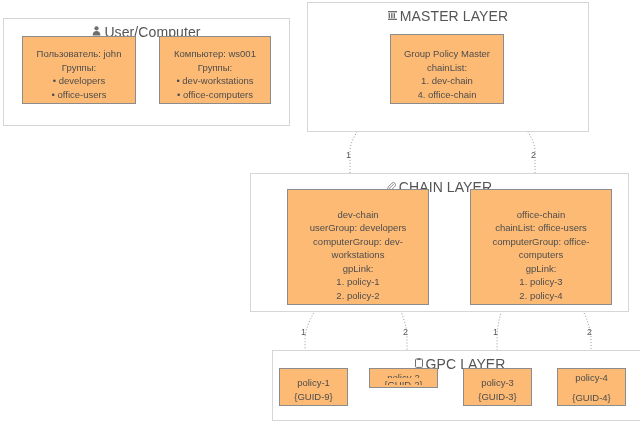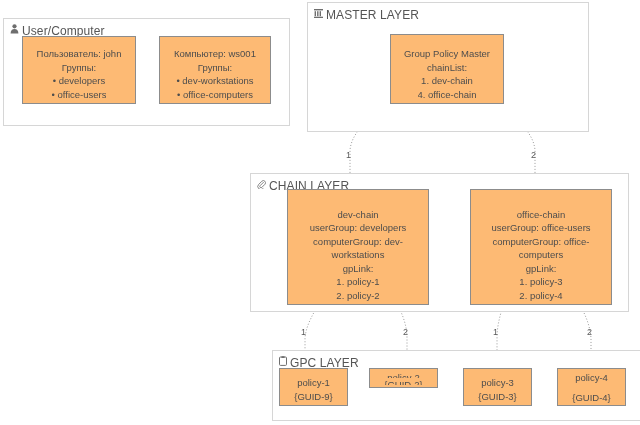--- a/index.html
+++ b/index.html
@@ -20,24 +20,24 @@
   
   .cluster {
     position: absolute;
     background: #ffffff;
     border: 1px solid #d6d6d6;
     box-sizing: border-box;
   }
   .cluster-title {
     position: absolute;
     top: 4px;
-    left: 6px;
+    left: 0;
     right: 0;
-    text-align: left;
-    font-size: 12px;
+    text-align: center;
+    font-size: 14px;
     color: #555555;
     white-space: nowrap;
     letter-spacing: .1px;
   }
   .cluster-title .tlabel { vertical-align: middle; }
   .ticon {
     display: inline-block;
     vertical-align: middle;
     margin-right: 3px;
     position: relative;
@@ -176,21 +176,21 @@
   <span class="ln">dev-chain</span>
   <span class="ln">userGroup: developers</span>
   <span class="ln wrap">computerGroup: dev-workstations</span>
   <span class="ln">gpLink:</span>
   <span class="ln">1. policy-1</span>
   <span class="ln">2. policy-2</span>
 </div>
 
 <div class="node" style="left:470px; top:189px; width:142px; height:116px;">
   <span class="ln">office-chain</span>
-  <span class="ln">userGroup: office-users</span>
+  <span class="ln">chainList: office-users</span>
   <span class="ln wrap">computerGroup: office-computers</span>
   <span class="ln">gpLink:</span>
   <span class="ln">1. policy-3</span>
   <span class="ln">2. policy-4</span>
 </div>
 
 <div class="edge-label" style="left:301px; top:327px;">1</div>
 <div class="edge-label" style="left:403px; top:327px;">2</div>
 <div class="edge-label" style="left:493px; top:327px;">1</div>
 <div class="edge-label" style="left:587px; top:327px;">2</div>

